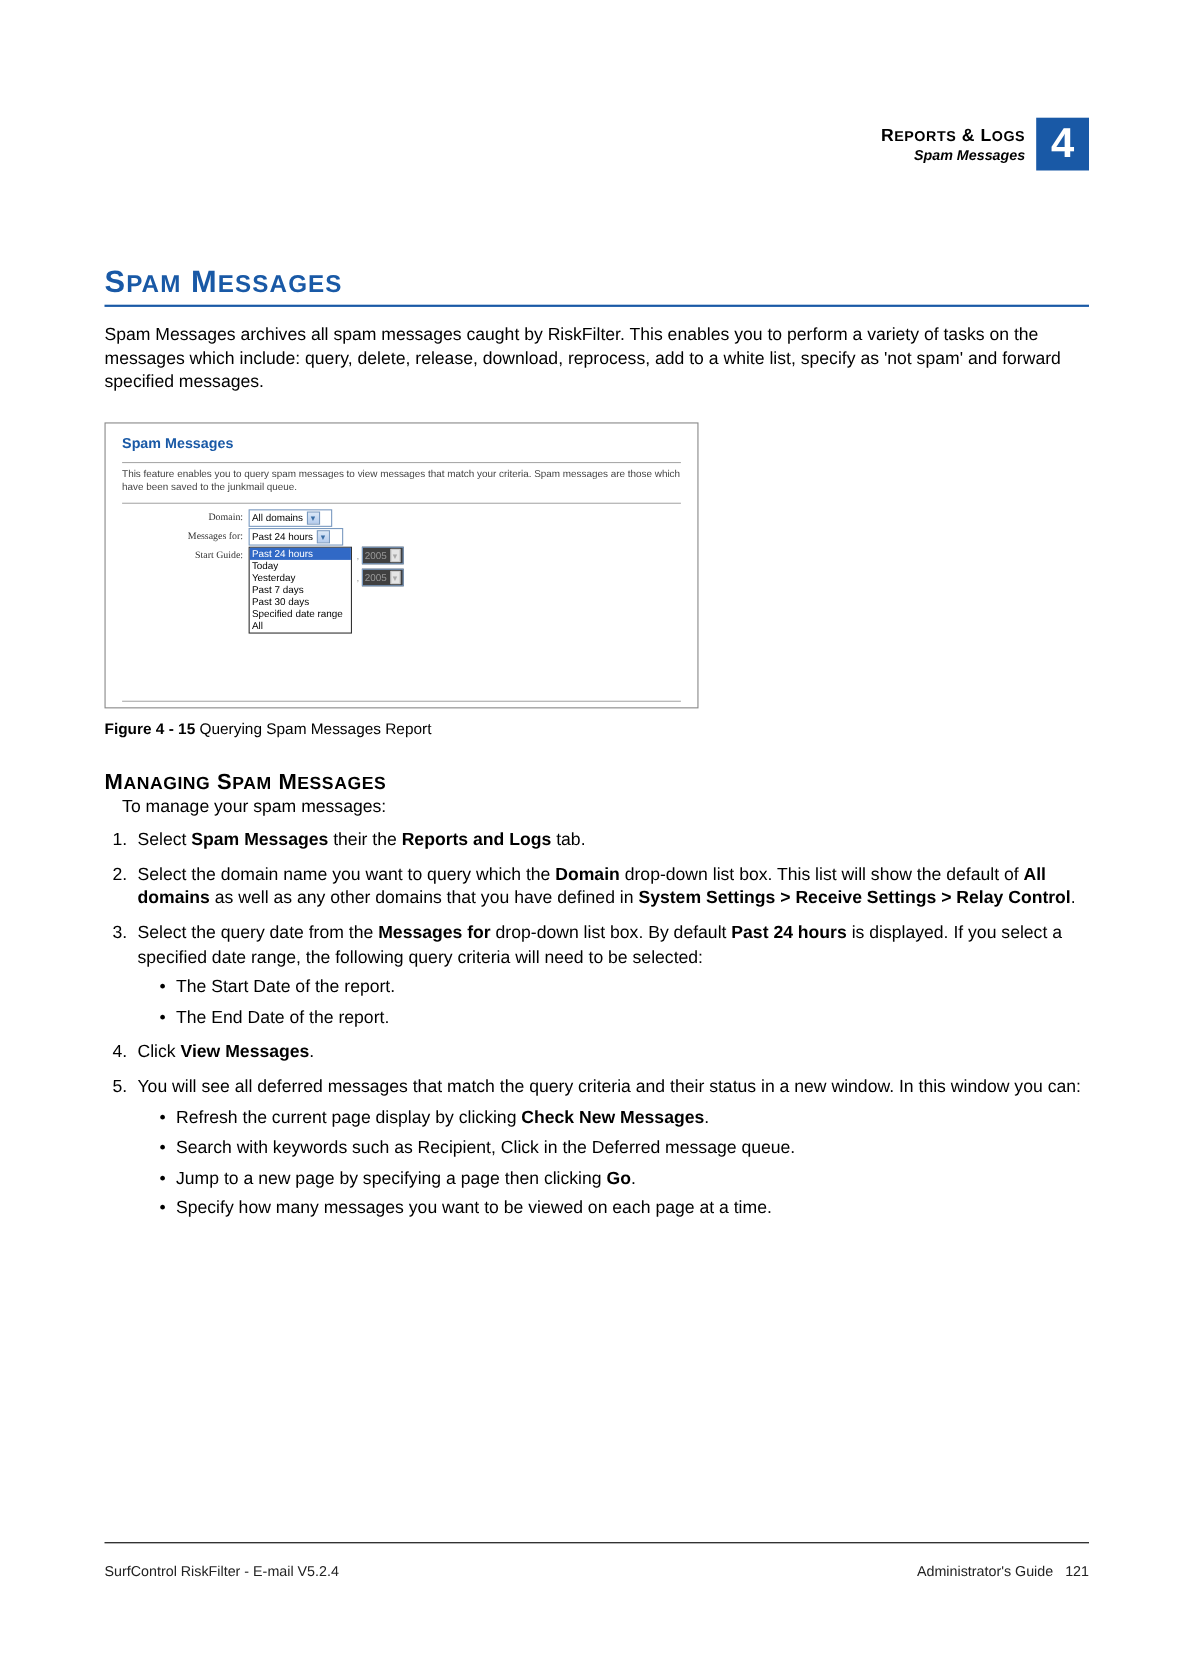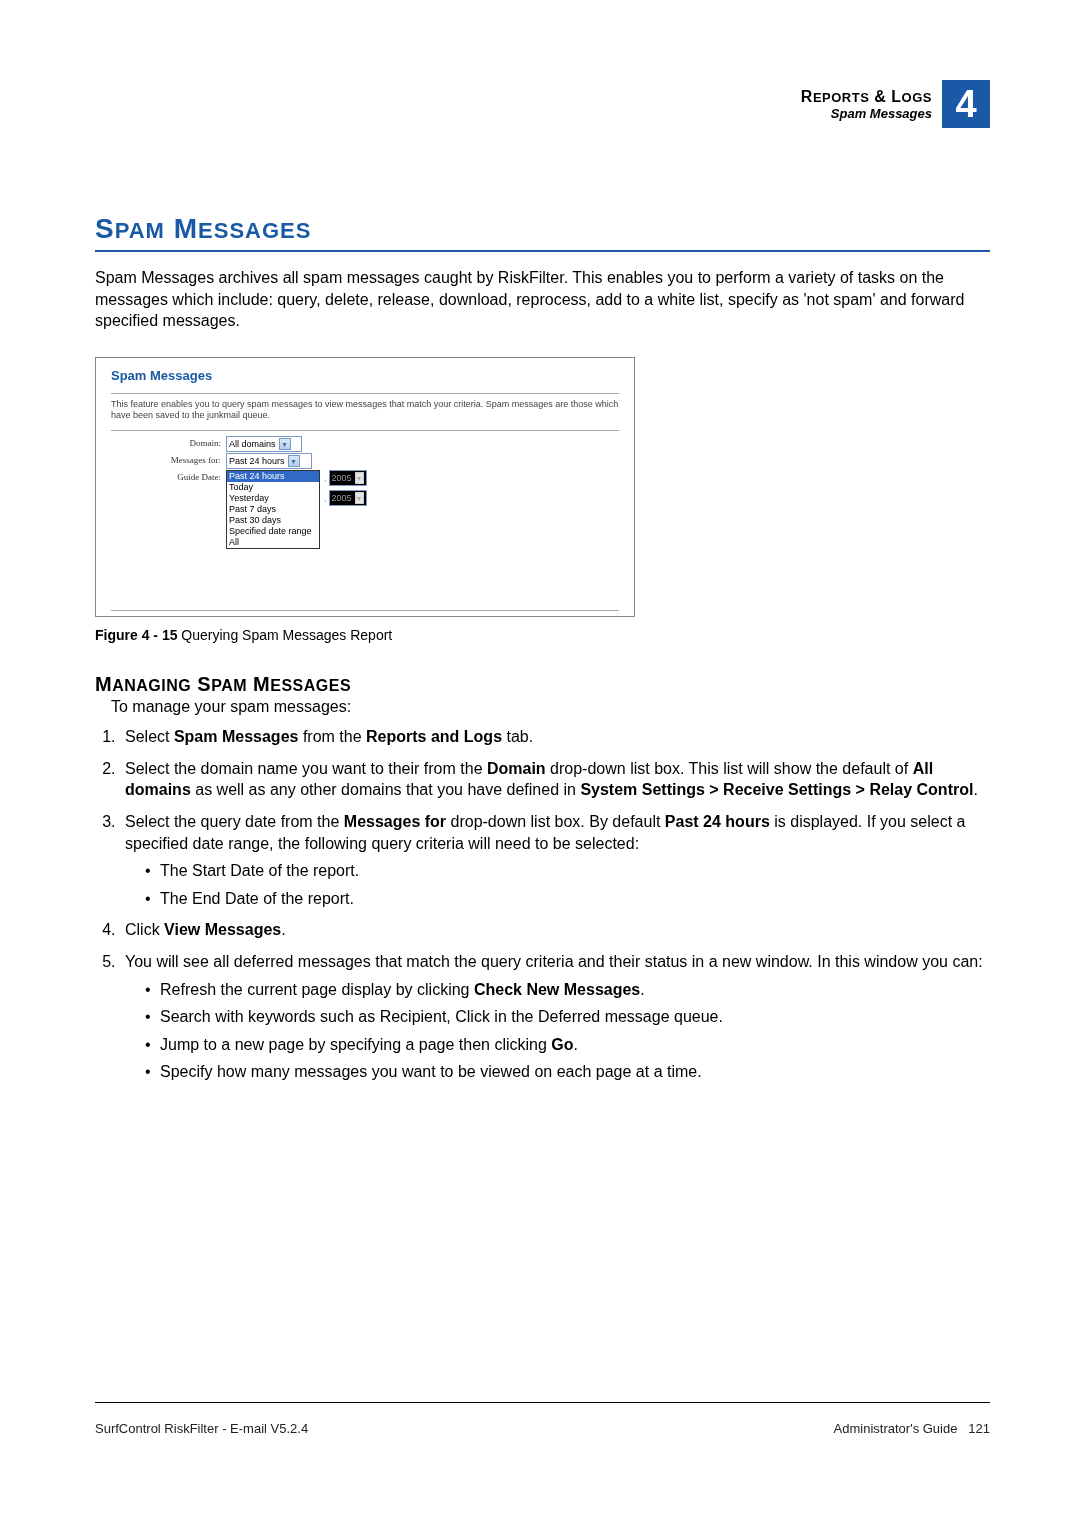--- a/index.html
+++ b/index.html
@@ -5,21 +5,21 @@
   body {
     margin: 0;
     font-family: Arial, Helvetica, sans-serif;
     background: #fff;
     color: #000;
   }
   .page {
     width: 1080px;
     height: 1481px;
     box-sizing: border-box;
-    padding: 80px 90px 50px 95px;
+    padding: 107px 90px 50px 95px;
     position: relative;
   }
   .header {
     display: flex;
     justify-content: flex-end;
     align-items: center;
     margin-bottom: 85px;
   }
   .header-text {
     text-align: right;
@@ -134,21 +134,21 @@
     border: 1px solid #7a9ac0;
     margin-left: 3px;
     display: flex;
     align-items: center;
     justify-content: center;
     color: #3b6ea5;
     font-size: 8px;
     box-sizing: border-box;
   }
   .dd.disabled {
-    background: #000000;
+    background: #404040;
     color: #999;
   }
   .dd.disabled .arrow {
     background: #e5e5e5;
     color: #aaa;
     border-color: #ccc;
   }
   .dropdown-open {
     border: 1px solid #333;
     background: #fff;
@@ -297,21 +297,21 @@
       <div class="flabel">Messages for:</div>
       <div class="fctrl">
         <div class="dd" style="width:80px;">
           <span>Past 24 hours</span>
             <span class="arrow">▾</span>
         </div>
       </div>
     </div>
 
     <div class="form-row">
-      <div class="flabel">Guide Date:</div>
+      <div class="flabel">Start Guide:</div>
       <div class="fctrl" style="position:relative;">
         <div class="dropdown-open">
           <div class="opt selected">Past 24 hours</div>
           <div class="opt">Today</div>
           <div class="opt">Yesterday</div>
           <div class="opt">Past 7 days</div>
           <div class="opt">Past 30 days</div>
           <div class="opt">Specified date range</div>
           <div class="opt">All</div>
         </div>
@@ -343,24 +343,24 @@
     <span class="figlabel">Figure 4 - 15</span><span> Querying Spam Messages Report</span>
   </div>
 
   <h2 class="subsection-title">
     <span>M</span><span class="smallcaps">ANAGING</span><span> S</span><span class="smallcaps">PAM</span><span> M</span><span class="smallcaps">ESSAGES</span>
   </h2>
   <p class="lead">To manage your spam messages:</p>
 
   <ol class="steps">
     <li>
-      <span>Select </span><b>Spam Messages</b><span> from the </span><b>Reports and Logs</b><span> tab.</span>
-    </li>
-    <li>
-      <span>Select the domain name you want to their from the </span><b>Domain</b><span> drop-down list box. This list will show the default of </span><b>All domains</b><span> as well as any other domains that you have defined in </span><b>System Settings &gt; Receive Settings &gt; Relay Control</b><span>.</span>
+      <span>Select </span><b>Spam Messages</b><span> their the </span><b>Reports and Logs</b><span> tab.</span>
+    </li>
+    <li>
+      <span>Select the domain name you want to query which the </span><b>Domain</b><span> drop-down list box. This list will show the default of </span><b>All domains</b><span> as well as any other domains that you have defined in </span><b>System Settings &gt; Receive Settings &gt; Relay Control</b><span>.</span>
     </li>
     <li>
       <span>Select the query date from the </span><b>Messages for</b><span> drop-down list box. By default </span><b>Past 24 hours</b><span> is displayed. If you select a specified date range, the following query criteria will need to be selected:</span>
       <ul class="sub">
         <li>The Start Date of the report.</li>
         <li>The End Date of the report.</li>
       </ul>
     </li>
     <li>
       <span>Click </span><b>View Messages</b><span>.</span>

